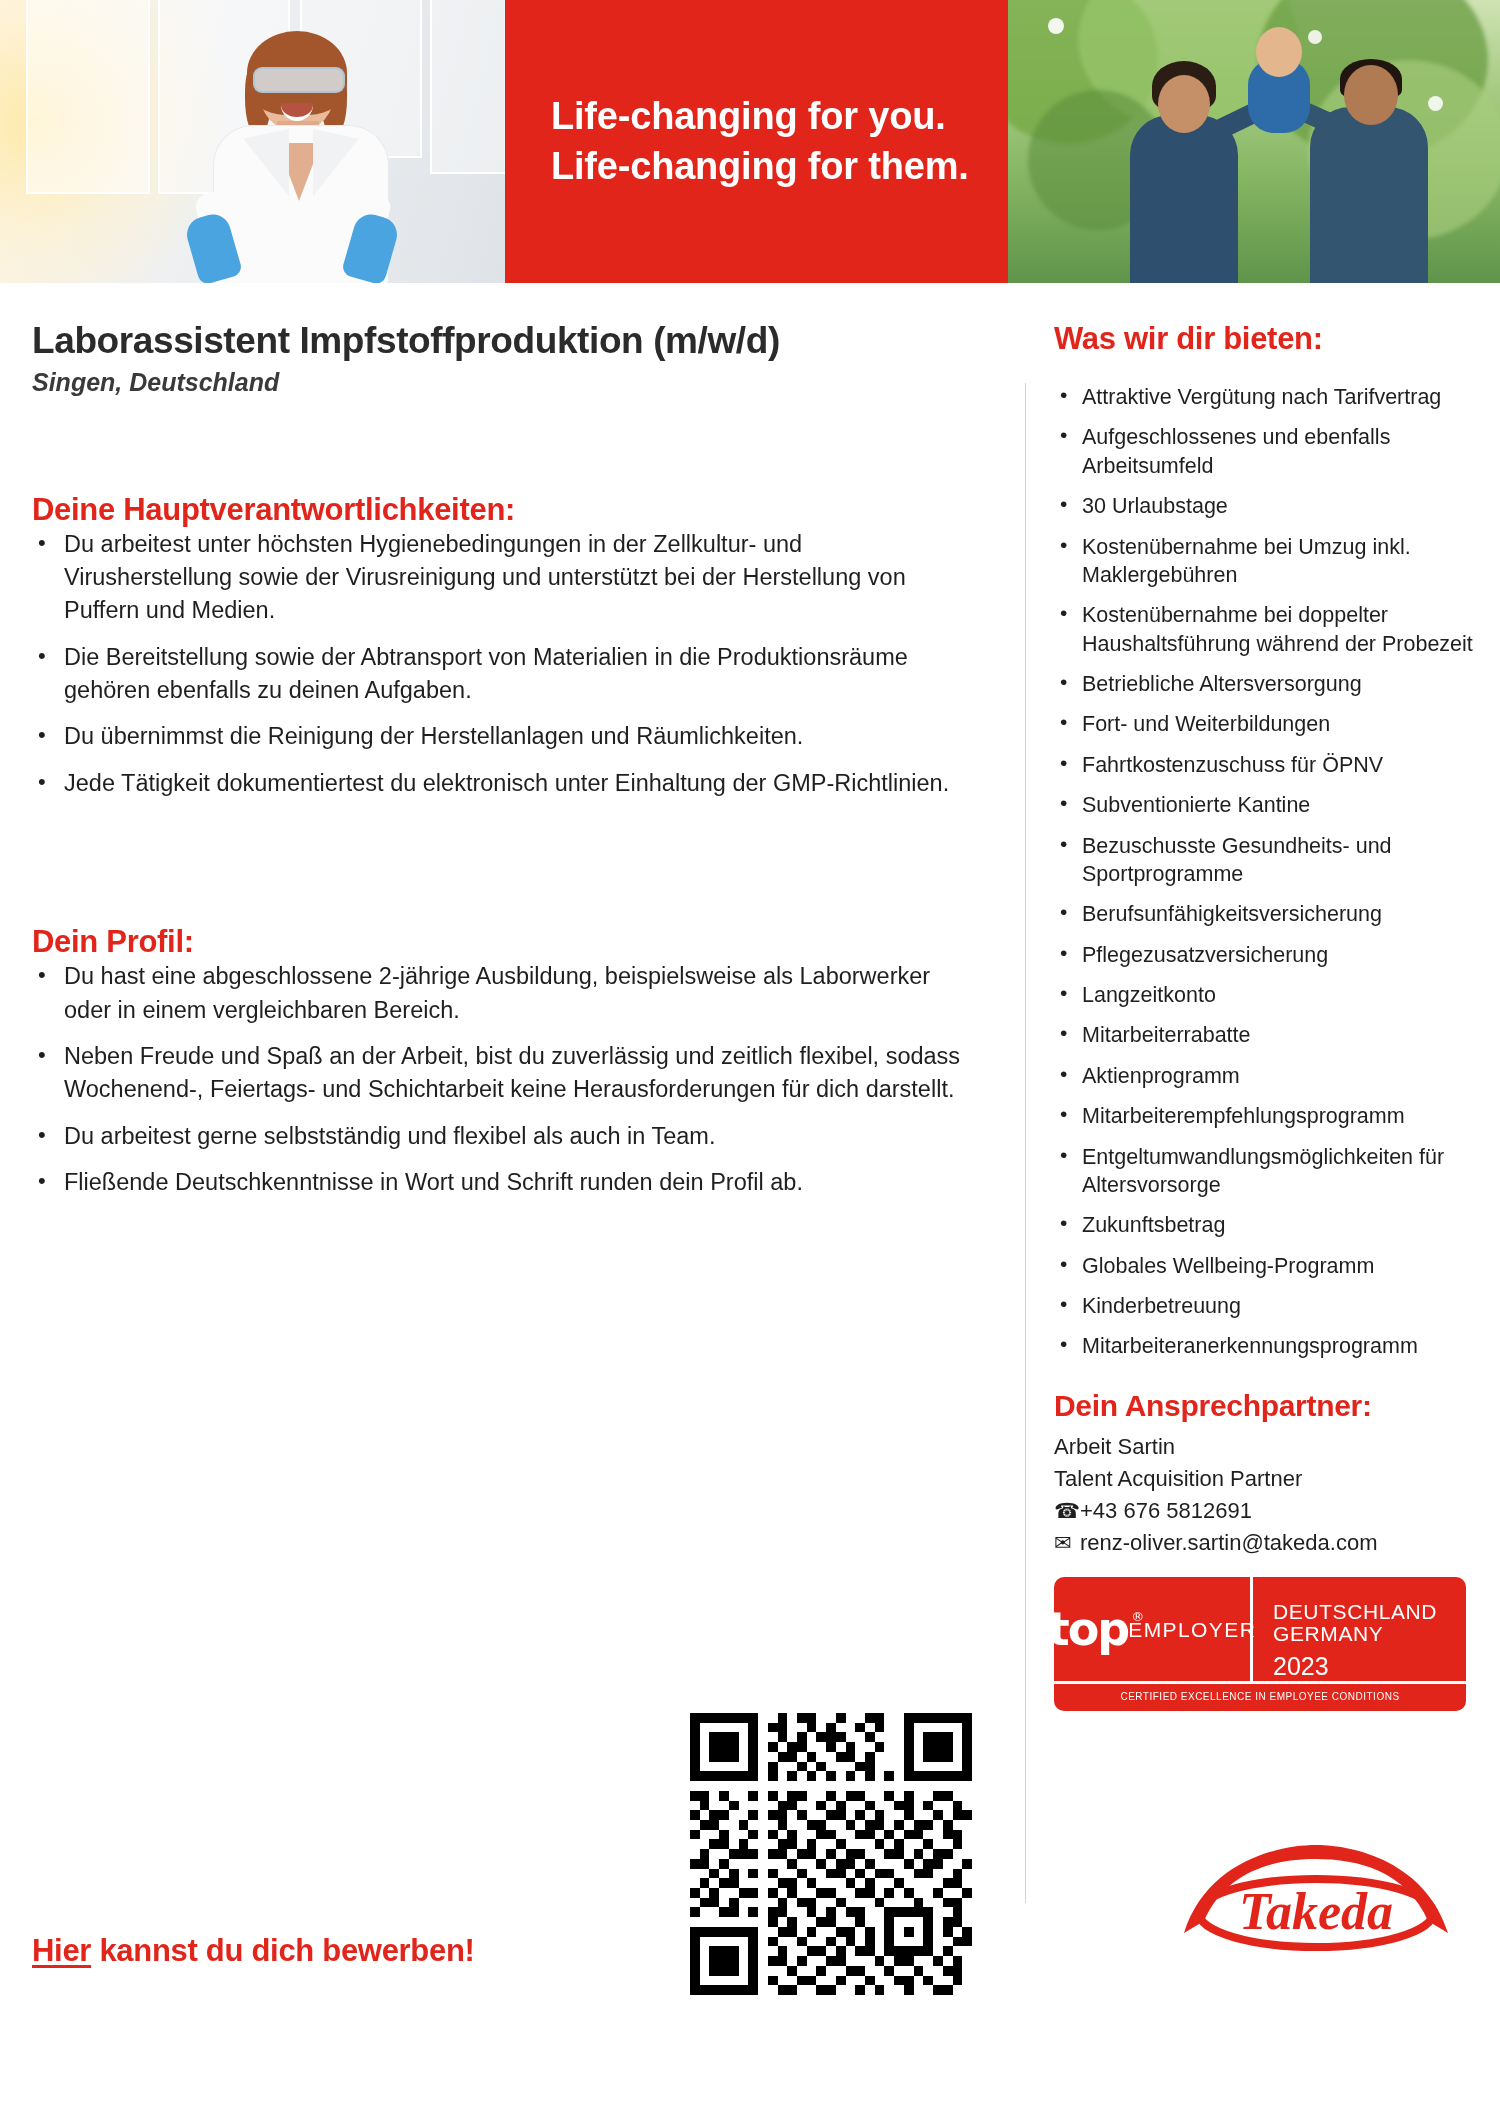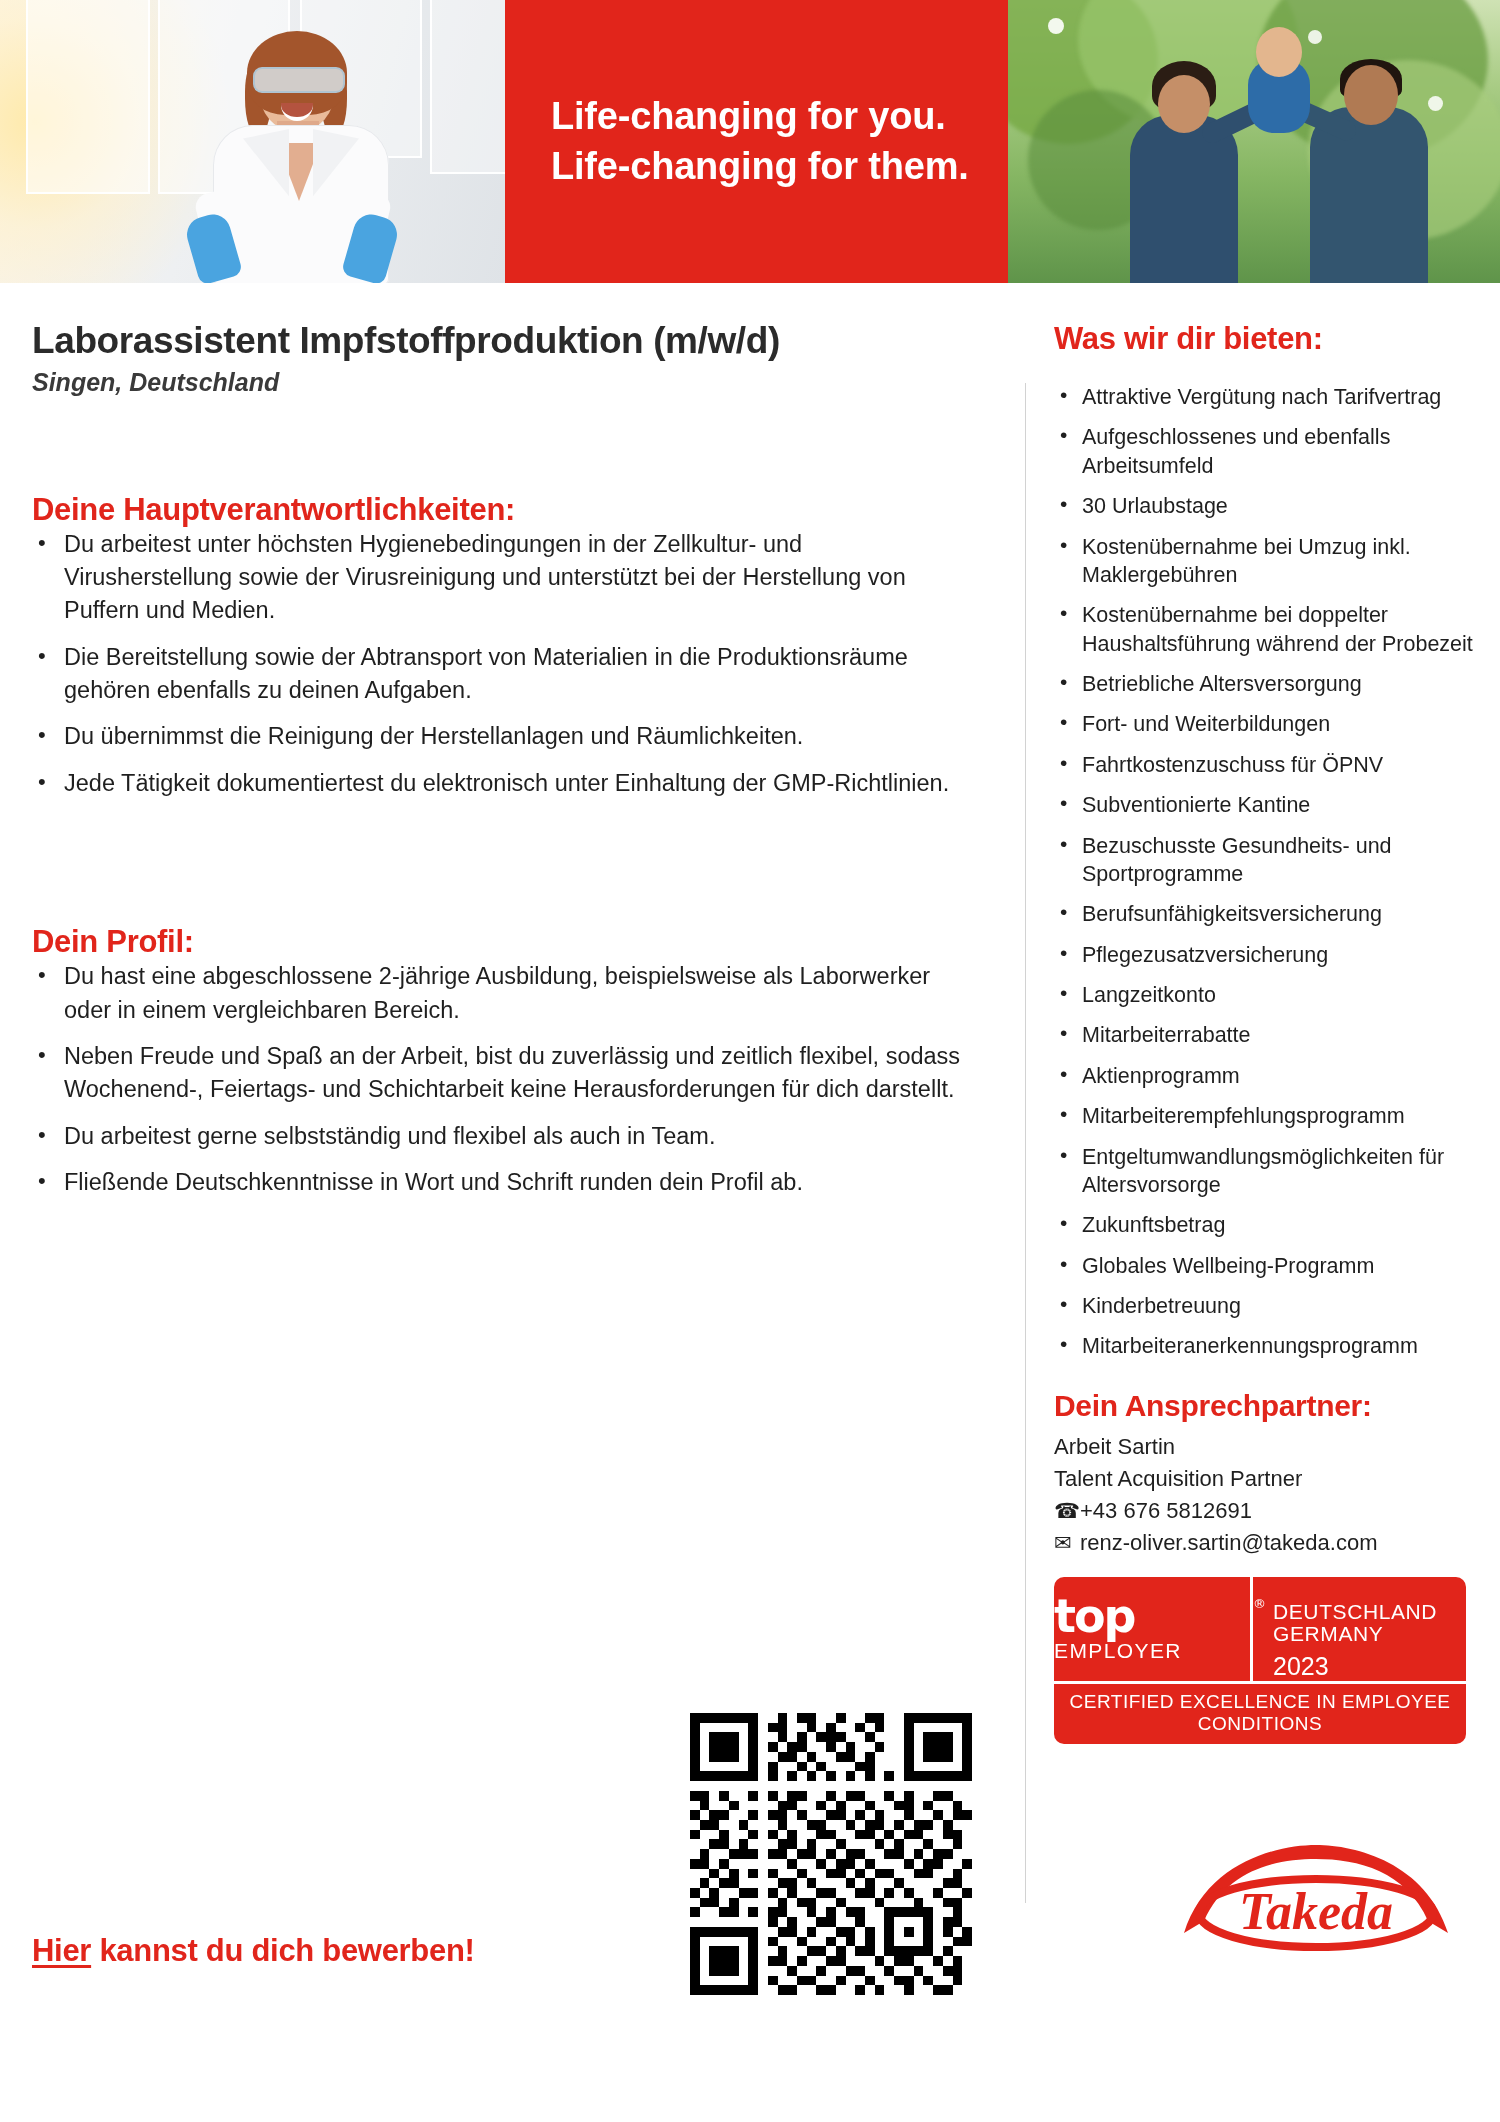--- a/index.html
+++ b/index.html
@@ -319,21 +319,22 @@
   .badge-top {
     display: flex;
     align-items: stretch;
     height: 104px;
   }
   .badge-left {
     width: 196px;
     border-right: 3px solid #ffffff;
     position: relative;
     display: flex;
-    flex-direction: column;
+    flex-direction: row;
+    align-items: center;
     justify-content: center;
   }
   .badge-top-word {
     position: relative;
     font-size: 46px;
     font-weight: bold;
     color: #ffffff;
     letter-spacing: -2px;
     line-height: 0.9;
     font-family: "DejaVu Sans", sans-serif;
@@ -365,21 +366,21 @@
   }
   .badge-year {
     font-size: 25px;
     color: #ffffff;
     margin-top: 7px;
   }
   .badge-bottom {
     border-top: 3px solid #ffffff;
     text-align: center;
     padding: 7px 0 9px 0;
-    font-size: 19px;
+    font-size: 10px;
     color: #ffffff;
     letter-spacing: 0.5px;
   }
 
   
   .bottom-row {
     position: relative;
     display: flex;
     align-items: flex-end;
     padding: 0 32px;

